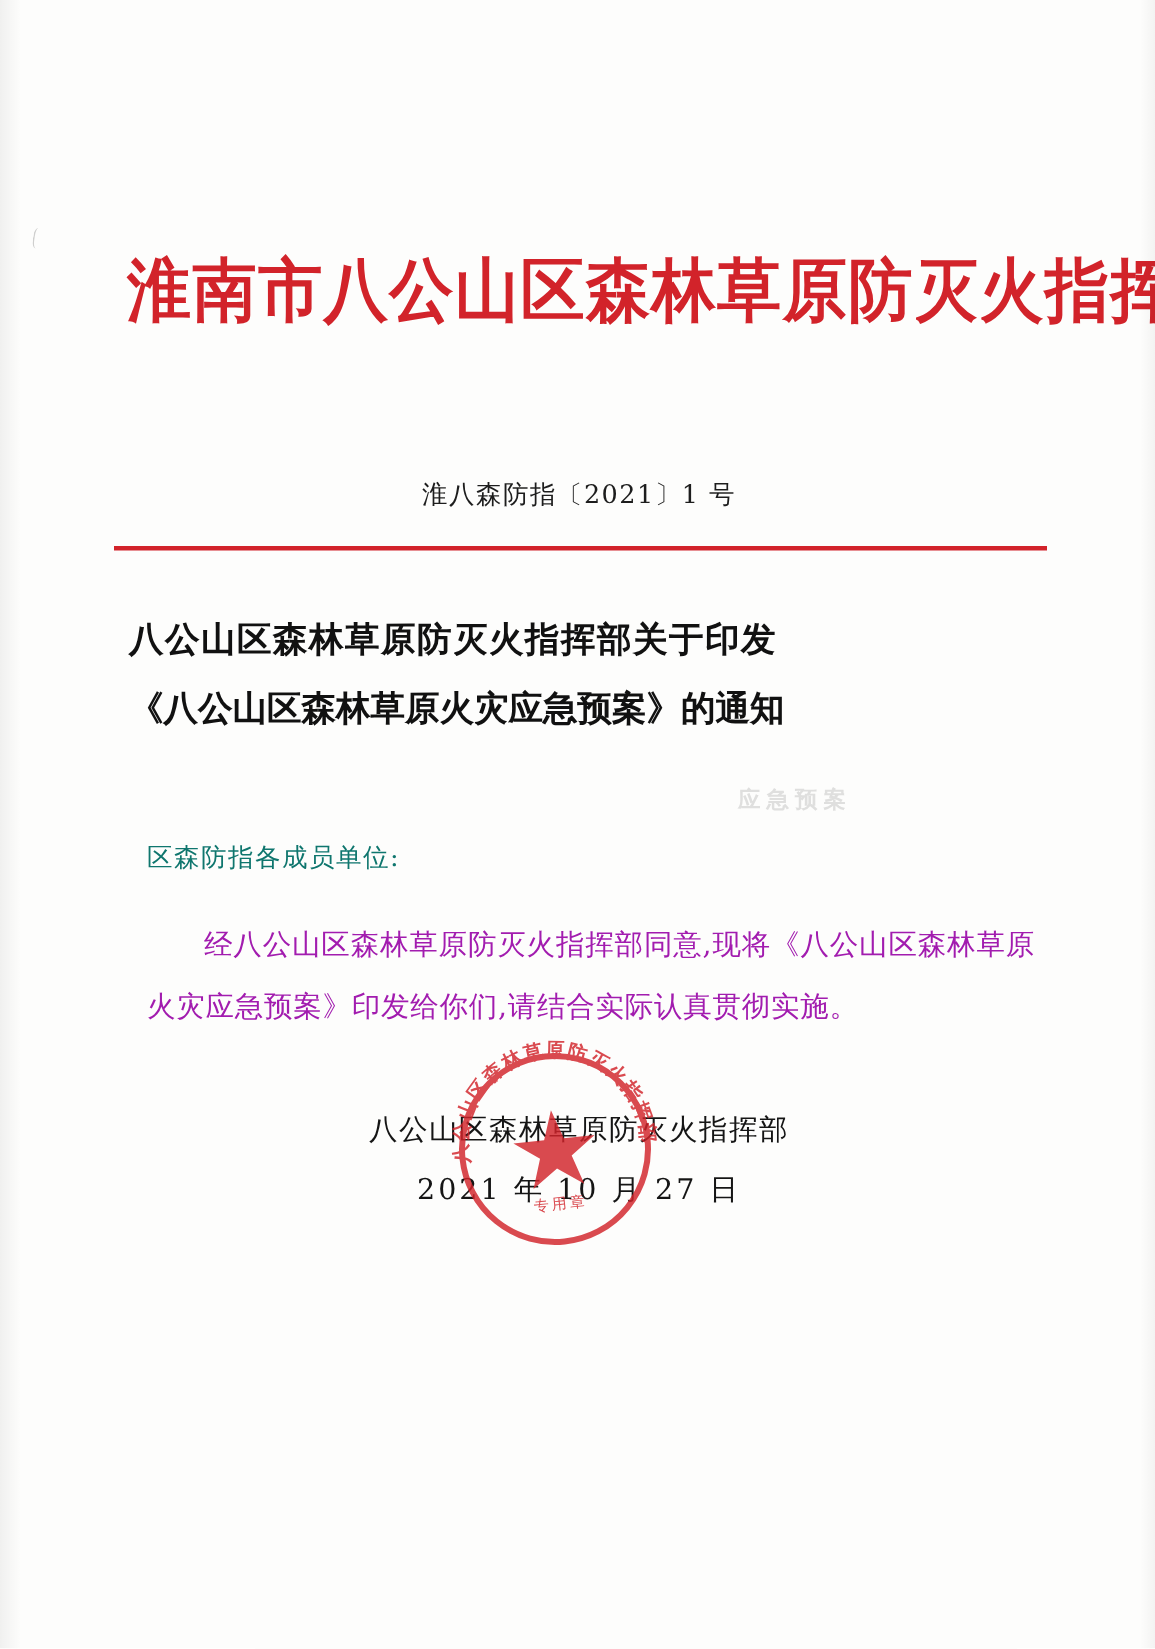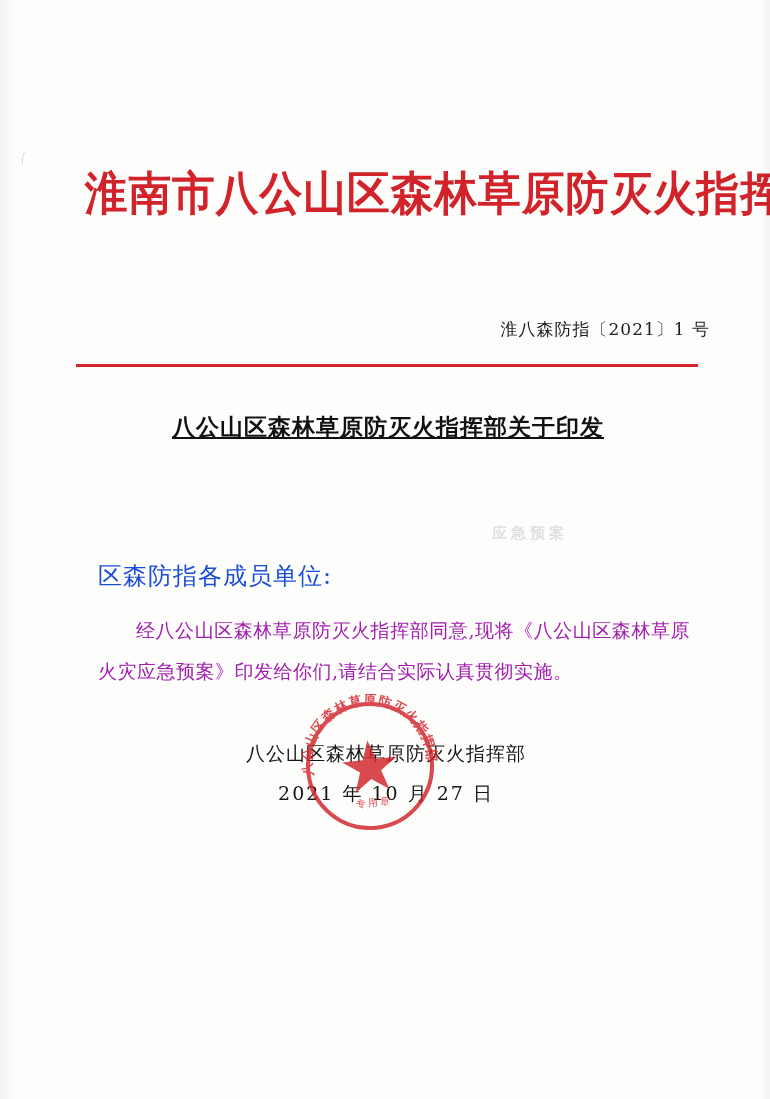--- a/index.html
+++ b/index.html
@@ -65,21 +65,21 @@
     white-space: nowrap;
     transform: scaleX(0.93);
   }
 
   
   .docnum {
     position: absolute;
     top: 318px;
     left: 0;
     right: 0;
-    text-align: right;
+    text-align: center;
     font-size: 17px;
     letter-spacing: 1px;
     color: #1d1d1d;
   }
 
   
   .red-rule {
     position: absolute;
     top: 364px;
     left: 14px;
@@ -87,41 +87,39 @@
     height: 3px;
     background: #d2232a;
   }
 
   
   .title {
     position: absolute;
     top: 404px;
     left: 24px;
     right: 20px;
-    text-align: center;
     font-size: 23px;
     font-weight: bold;
     line-height: 2.0;
     letter-spacing: 1px;
     color: #111;
-    text-decoration: underline;
   }
   .title .line2 {
     display: block;
     letter-spacing: 0px;
   }
 
   
   .salutation {
     position: absolute;
     top: 560px;
     left: 36px;
-    font-size: 24px;
-    letter-spacing: 1px;
-    color: #1d4ed8;
+    font-size: 17px;
+    letter-spacing: 1px;
+    color: #0f766e;
   }
   .body-text {
     position: absolute;
     top: 610px;
     left: 36px;
     right: 20px;
     font-size: 19px;
     line-height: 2.15;
     letter-spacing: 0.5px;
     text-align: justify;
@@ -202,20 +200,21 @@
   <div class="doc-inner">
 
     <div class="masthead">淮南市八公山区森林草原防灭火指挥部文件</div>
 
     <div class="docnum">淮八森防指〔2021〕1 号</div>
 
     <div class="red-rule"></div>
 
     <div class="title">
       <span class="line1">八公山区森林草原防灭火指挥部关于印发</span>
+      <span class="line2">《八公山区森林草原火灾应急预案》的通知</span>
     </div>
 
     <div class="ghost">应急预案</div>
 
     <div class="salutation">区森防指各成员单位:</div>
 
     <div class="body-text">经八公山区森林草原防灭火指挥部同意,现将《八公山区森林草原火灾应急预案》印发给你们,请结合实际认真贯彻实施。</div>
 
     <div class="signature">
       <span>八公山区森林草原防灭火指挥部</span>

